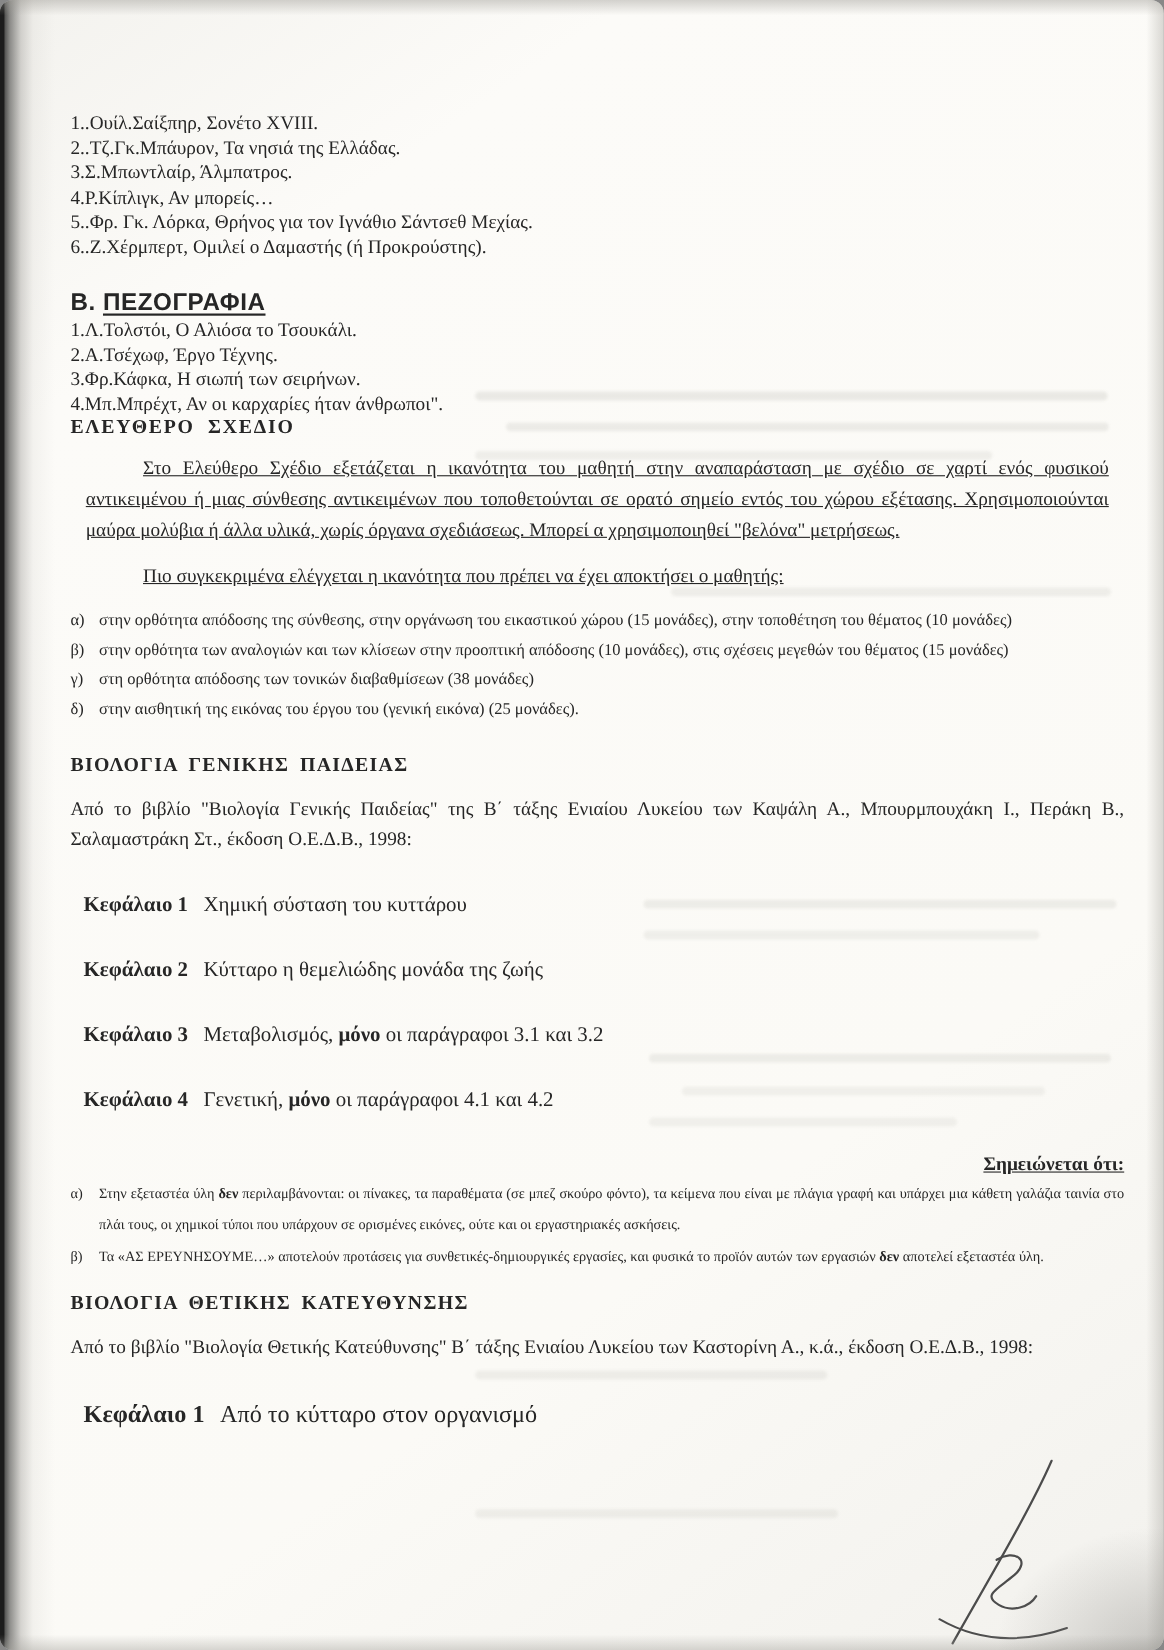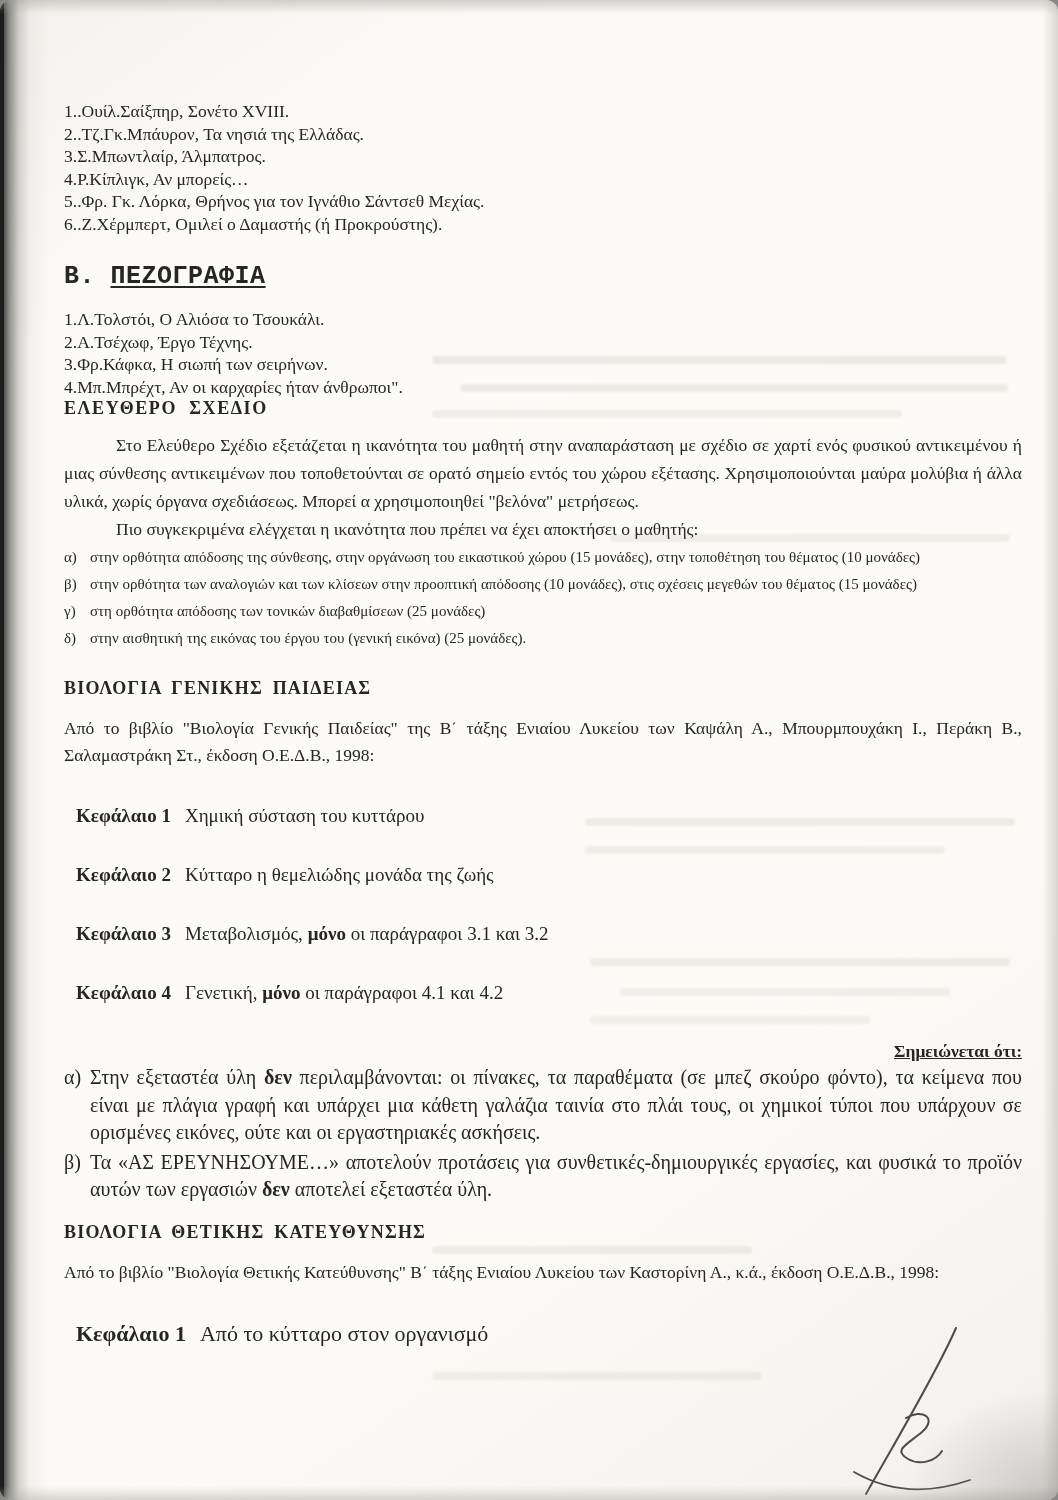--- a/index.html
+++ b/index.html
@@ -21,40 +21,40 @@
   .edge-bottom{position:absolute;left:0;bottom:0;right:0;height:14px;pointer-events:none;
     background:linear-gradient(to top,rgba(170,168,162,.45),rgba(250,249,245,0));}
   .corner-br{position:absolute;right:0;bottom:0;width:150px;height:110px;pointer-events:none;
     background:radial-gradient(ellipse at bottom right,rgba(130,128,124,.4),rgba(250,249,245,0) 72%);}
 
   .content{position:absolute;left:64px;top:100px;width:958px;}
 
   .plist{font-size:17.5px;line-height:22.5px;}
   .plist div{white-space:nowrap;}
 
-  .h-prose{font-family:Liberation Mono, monospace;
-    font-size:25px;font-weight:bold;letter-spacing:.5px;margin-top:27px;margin-bottom:17px;}
+  .h-prose{font-family:Liberation Sans, sans-serif;
+    font-size:22px;font-weight:bold;letter-spacing:.5px;margin-top:27px;margin-bottom:0;}
   .h-prose .u{text-decoration:underline;text-underline-offset:3px;}
 
   .h-caps{font-weight:bold;font-size:18px;letter-spacing:1.6px;word-spacing:6px;}
 
   .sec-fd-title{}
-  .para{font-size:17.5px;line-height:28px;text-align:justify;text-indent:52px;margin:0;}
+  .para{font-size:17.5px;line-height:28px;text-align:justify;text-indent:52px;margin:14px;text-decoration:underline;}
   .para.first{margin-top:12px;}
   .criteria{margin-top:1px;}
   .crit{font-size:15px;line-height:27px;text-align:justify;padding-left:40px;text-indent:-40px;}
   .crit .mk{display:inline-block;width:26px;text-indent:0;}
 
   .sec-bio-title{margin-top:26px;letter-spacing:1.2px;word-spacing:4px;}
   .intro{font-size:17.5px;line-height:27px;text-align:justify;margin:16px 0 0 0;}
   .chapter{font-size:19px;line-height:24px;margin-top:35px;padding-left:12px;}
   .chapter .lbl{font-weight:bold;margin-right:14px;}
 
   .notes-head{margin-top:36px;font-size:17.5px;font-weight:bold;text-decoration:underline;text-align:right;}
-  .note{font-size:20px;line-height:27.5px;text-align:justify;padding-left:26px;text-indent:-26px;margin-top:2px;}
+  .note{font-size:13px;line-height:27.5px;text-align:justify;padding-left:26px;text-indent:-26px;margin-top:2px;}
   .note .mk{display:inline-block;width:26px;text-indent:0;}
   b{font-weight:bold;}
 
   .sec-bio2-title{margin-top:18px;letter-spacing:1.2px;word-spacing:4px;}
   .chapter2{font-size:22px;line-height:24px;margin-top:36px;padding-left:12px;}
   .chapter2 .lbl{font-weight:bold;margin-right:14px;}
 
   
   .ghost{position:absolute;height:8px;border-radius:4px;background:rgba(140,138,132,.20);
     filter:blur(1.3px);pointer-events:none;}
@@ -85,21 +85,21 @@
       <div>3.Φρ.Κάφκα, Η σιωπή των σειρήνων.</div>
       <div>4.Μπ.Μπρέχτ, Αν οι καρχαρίες ήταν άνθρωποι".</div>
     </div>
 
     <div class="h-caps sec-fd-title">ΕΛΕΥΘΕΡΟ ΣΧΕΔΙΟ</div>
     <p class="para first">Στο Ελεύθερο Σχέδιο εξετάζεται η ικανότητα του μαθητή στην αναπαράσταση με σχέδιο σε χαρτί ενός φυσικού αντικειμένου ή μιας σύνθεσης αντικειμένων που τοποθετούνται σε ορατό σημείο εντός του χώρου εξέτασης. Χρησιμοποιούνται μαύρα μολύβια ή άλλα υλικά, χωρίς όργανα σχεδιάσεως. Μπορεί α χρησιμοποιηθεί "βελόνα" μετρήσεως.</p>
     <p class="para">Πιο συγκεκριμένα ελέγχεται η ικανότητα που πρέπει να έχει αποκτήσει ο μαθητής:</p>
     <div class="criteria">
       <div class="crit"><span class="mk">α)</span><span>στην ορθότητα απόδοσης της σύνθεσης, στην οργάνωση του εικαστικού χώρου (15 μονάδες), στην τοποθέτηση του θέματος (10 μονάδες)</span></div>
       <div class="crit"><span class="mk">β)</span><span>στην ορθότητα των αναλογιών και των κλίσεων στην προοπτική απόδοσης (10 μονάδες), στις σχέσεις μεγεθών του θέματος (15 μονάδες)</span></div>
-      <div class="crit"><span class="mk">γ)</span><span>στη ορθότητα απόδοσης των τονικών διαβαθμίσεων (25 μονάδες)</span></div>
+      <div class="crit"><span class="mk">γ)</span><span>στη ορθότητα απόδοσης των τονικών διαβαθμίσεων (38 μονάδες)</span></div>
       <div class="crit"><span class="mk">δ)</span><span>στην αισθητική της εικόνας του έργου του (γενική εικόνα) (25 μονάδες).</span></div>
     </div>
 
     <div class="h-caps sec-bio-title">ΒΙΟΛΟΓΙΑ ΓΕΝΙΚΗΣ ΠΑΙΔΕΙΑΣ</div>
     <p class="intro">Από το βιβλίο "Βιολογία Γενικής Παιδείας" της Β΄ τάξης Ενιαίου Λυκείου των Καψάλη Α., Μπουρμπουχάκη Ι., Περάκη Β., Σαλαμαστράκη Στ., έκδοση Ο.Ε.Δ.Β., 1998:</p>
 
     <div class="chapter"><span class="lbl">Κεφάλαιο 1</span><span>Χημική σύσταση του κυττάρου</span><b></b><span></span></div>
     <div class="chapter"><span class="lbl">Κεφάλαιο 2</span><span>Κύτταρο η θεμελιώδης μονάδα της ζωής</span><b></b><span></span></div>
     <div class="chapter"><span class="lbl">Κεφάλαιο 3</span><span>Μεταβολισμός, </span><b>μόνο</b><span> οι παράγραφοι 3.1 και 3.2</span></div>
     <div class="chapter"><span class="lbl">Κεφάλαιο 4</span><span>Γενετική, </span><b>μόνο</b><span> οι παράγραφοι 4.1 και 4.2</span></div>

